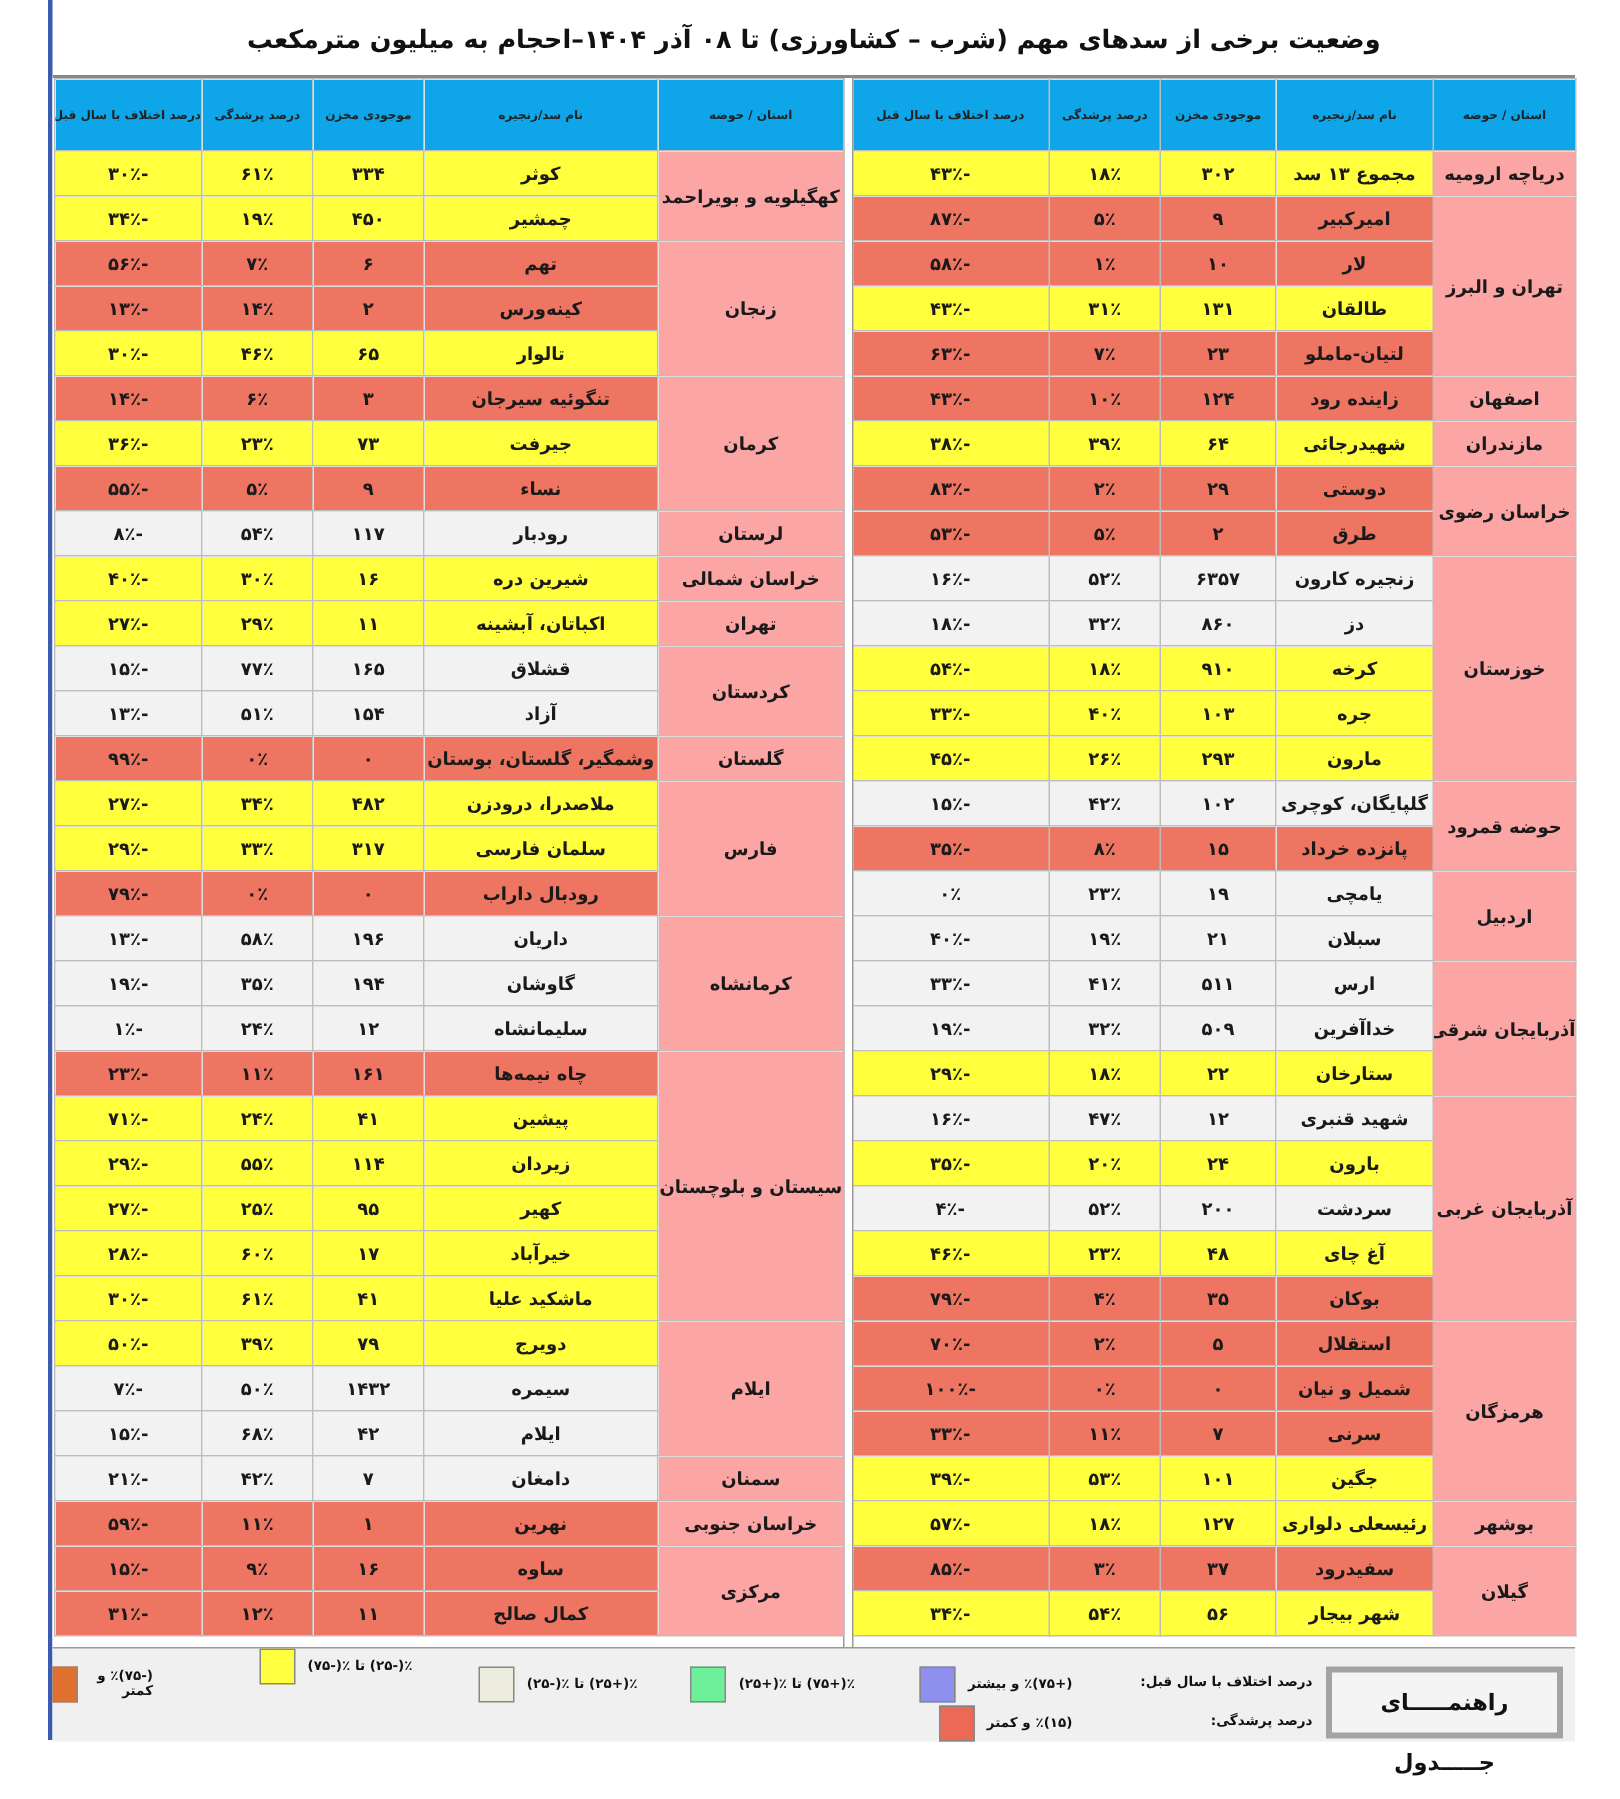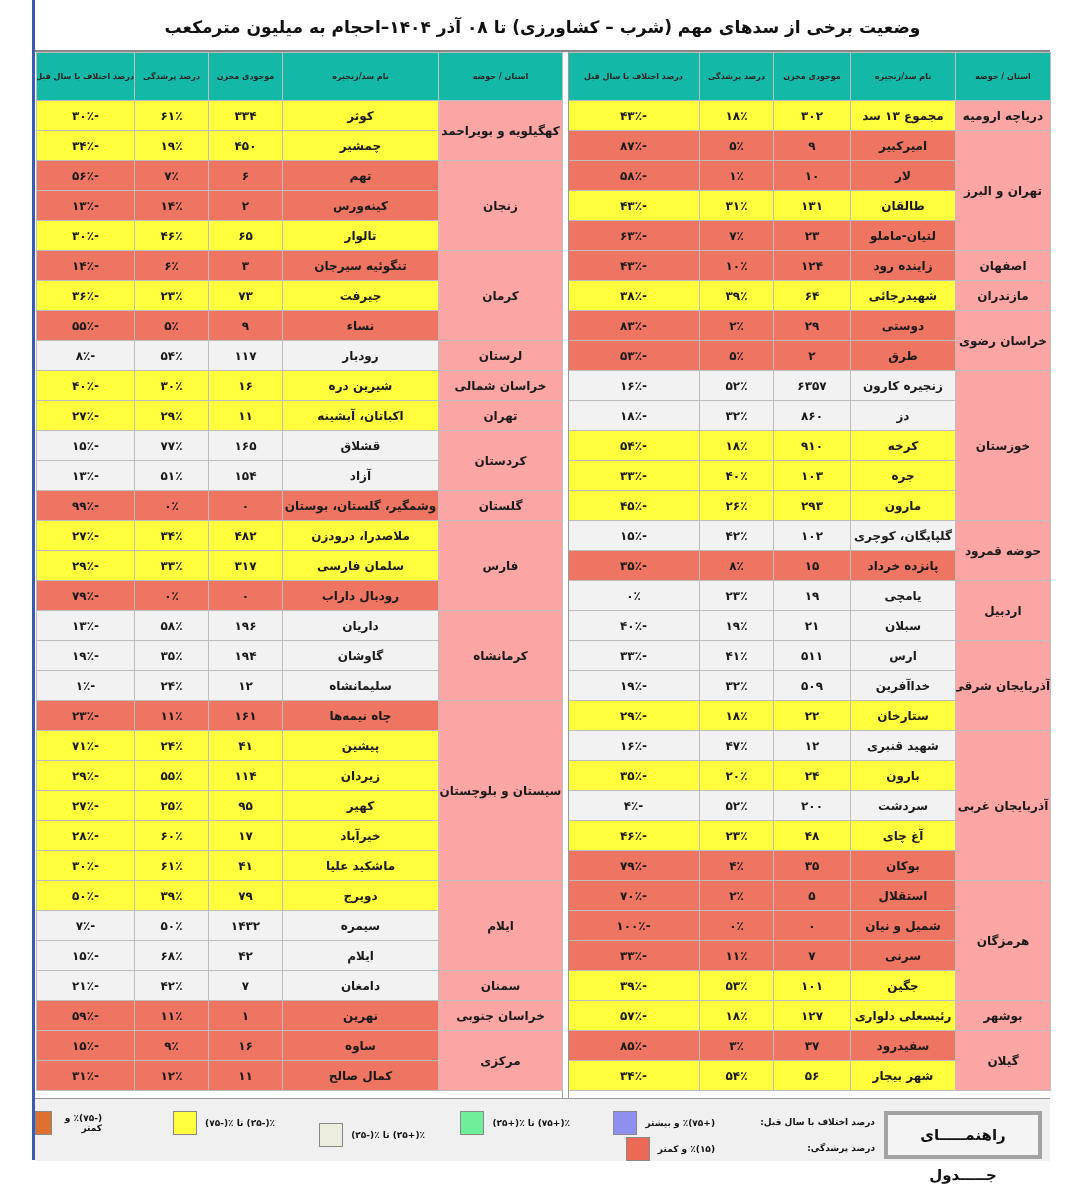--- a/index.html
+++ b/index.html
@@ -2,21 +2,21 @@
 <html><head>
 <meta charset="utf-8">
 <style>
   html, body { margin: 0; padding: 0; background: #ffffff; }
   body { width: 1080px; height: 1199px; position: relative; overflow: hidden; font-family: "DejaVu Sans", sans-serif; }
   .leftbar { position: absolute; left: 32px; top: 0; width: 3px; height: 1160px; background: #3a5bb0; }
   .title { position: absolute; left: 35px; top: 8px; width: 1015px; height: 38px; text-align: center; font-weight: bold; font-size: 17px; line-height: 38px; color: #111; direction: rtl; }
   .frame { position: absolute; left: 35px; top: 50px; width: 1015px; height: 1048px; border-top: 2px solid #888; background: #ffffff; }
   table.dams { position: absolute; top: 52px; border-collapse: collapse; direction: rtl; table-layout: fixed; }
   table.dams td, table.dams th { border: 1px solid #bdbdbd; padding: 0; text-align: center; font-size: 12px; color: #1a1a1a; font-weight: bold; height: 29px; overflow: hidden; white-space: nowrap; }
-  table.dams th { background: #14b8a6; font-size: 8px; height: 47px; font-weight: bold; color: #222; }
+  table.dams th { background: #0ea5e9; font-size: 8px; height: 47px; font-weight: bold; color: #222; }
   table.dams td.prov { background: #fca5a5; font-weight: bold; font-size: 12px; }
   .right-t { left: 567px; width: 483px; }
   .left-t { left: 36px; width: 526px; }
   .sep { position: absolute; left: 562px; top: 52px; width: 5px; height: 1046px; background: #ffffff; border-left: 1px solid #999; border-right: 1px solid #999; }
   tr.y td:not(.prov) { background: #ffff3d; }
   tr.r td:not(.prov) { background: #ee7562; }
   tr.w td:not(.prov) { background: #f2f2f2; }
   .legend { position: absolute; left: 35px; top: 1098px; width: 1015px; height: 62px; background: #f0f0f0; border-top: 1px solid #999; direction: rtl; font-size: 9px; font-weight: bold; color: #111; }
   .legend-title { position: absolute; right: 8px; top: 12px; width: 150px; height: 40px; line-height: 40px; border: 4px solid #a3a3a3; background: #f4f4f4; text-align: center; font-size: 15px; }
   .lg-lbl1 { position: absolute; right: 175px; top: 18px; }
@@ -505,25 +505,25 @@
   <div class="lg-lbl2">درصد پرشدگی:</div>
 
   <div class="lg-item" style="right:335px; top:12px;justify-content:space-between;">
     <span>(+۷۵)٪ و بیشتر</span>
     <span class="sw" style="background: rgb(143, 143, 240);"></span>
   </div>
   <div class="lg-item" style="right:480px; top:12px;">
     <span>٪(+۷۵) تا ٪(+۲۵)</span>
     <span class="sw" style="background: rgb(110, 240, 154);"></span>
   </div>
-  <div class="lg-item" style="right:625px; top:24px;justify-content:flex-end;">
+  <div class="lg-item" style="right:625px; top:12px;justify-content:flex-end;">
     <span>٪(+۲۵) تا ٪(-۲۵)</span>
     <span class="sw" style="background: rgb(236, 236, 223);"></span>
   </div>
-  <div class="lg-item" style="right:775px; top:12px;padding-left:17px;">
+  <div class="lg-item" style="right:775px; top:0;padding-left:17px;">
     <span>٪(-۲۵) تا ٪(-۷۵)</span>
     <span class="sw" style="background: rgb(255, 255, 64);"></span>
   </div>
   <div class="lg-item" style="right:948px; top:12px;">
     <span>(-۷۵)٪ و کمتر</span>
     <span class="sw" style="background: rgb(224, 112, 48);"></span>
   </div>
   <div class="lg-item" style="right:335px; top:38px;">
     <span>(۱۵)٪ و کمتر</span>
     <span class="sw" style="background: rgb(236, 106, 85);"></span>

